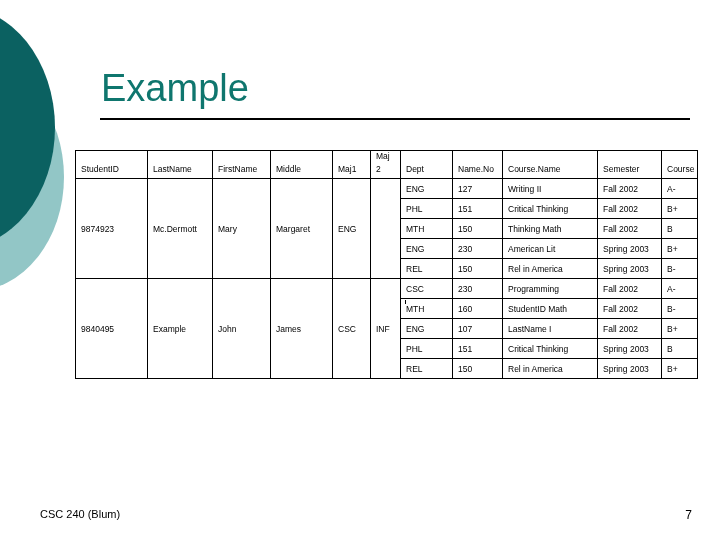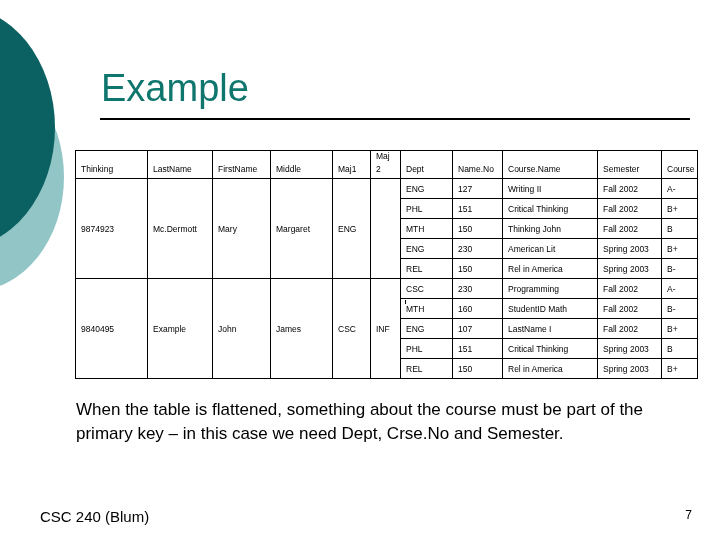--- a/index.html
+++ b/index.html
@@ -145,21 +145,21 @@
     line-height: 24px;
     color: #000000;
     z-index: 5;
   }
 
   
   .footer-left {
     position: absolute;
     left: 40px;
     top: 508px;
-    font-size: 15px;
+    font-size: 11px;
     color: #000000;
     z-index: 5;
   }
   .footer-page {
     position: absolute;
     right: 28px;
     top: 508px;
     font-size: 12px;
     color: #000000;
     z-index: 5;
@@ -186,21 +186,21 @@
         <col class="c-maj1">
           <col class="c-maj2">
           <col class="c-dept">
           <col class="c-crse">
         <col class="c-cname">
           <col class="c-sem">
           <col class="c-grade">
       </colgroup>
       <thead>
         <tr>
-          <th>Thinking</th>
+          <th>StudentID</th>
           <th>LastName</th>
           <th>FirstName</th>
           <th>Middle</th>
           <th>Maj1</th>
           <th class="maj2-head">
             <span class="l1">Maj</span>
             <span class="l2">2</span>
           </th>
           <th>Dept</th>
           <th>Name.No</th>
@@ -226,21 +226,21 @@
           <tr>
             <td>PHL</td>
             <td class="num">151</td>
             <td>Critical Thinking</td>
             <td>Fall 2002</td>
             <td>B+</td>
           </tr>
           <tr>
             <td>MTH</td>
             <td class="num">150</td>
-            <td>Thinking John</td>
+            <td>Thinking Math</td>
             <td>Fall 2002</td>
             <td>B</td>
           </tr>
           <tr>
             <td>ENG</td>
             <td class="num">230</td>
             <td>American Lit</td>
             <td>Spring 2003</td>
             <td>B+</td>
           </tr>
@@ -289,18 +289,17 @@
             <td>REL</td>
             <td class="num">150</td>
             <td>Rel in America</td>
             <td>Spring 2003</td>
             <td>B+</td>
           </tr>
         </tbody>
     </table>
   </div>
 
-  <div class="body-text">When the table is flattened, something about the course must be part of the primary key – in this case we need Dept, Crse.No and Semester.</div>
 
   <div class="footer-left">CSC 240 (Blum)</div>
   <div class="footer-page">7</div>
 
 </div>
 
 </body></html>

